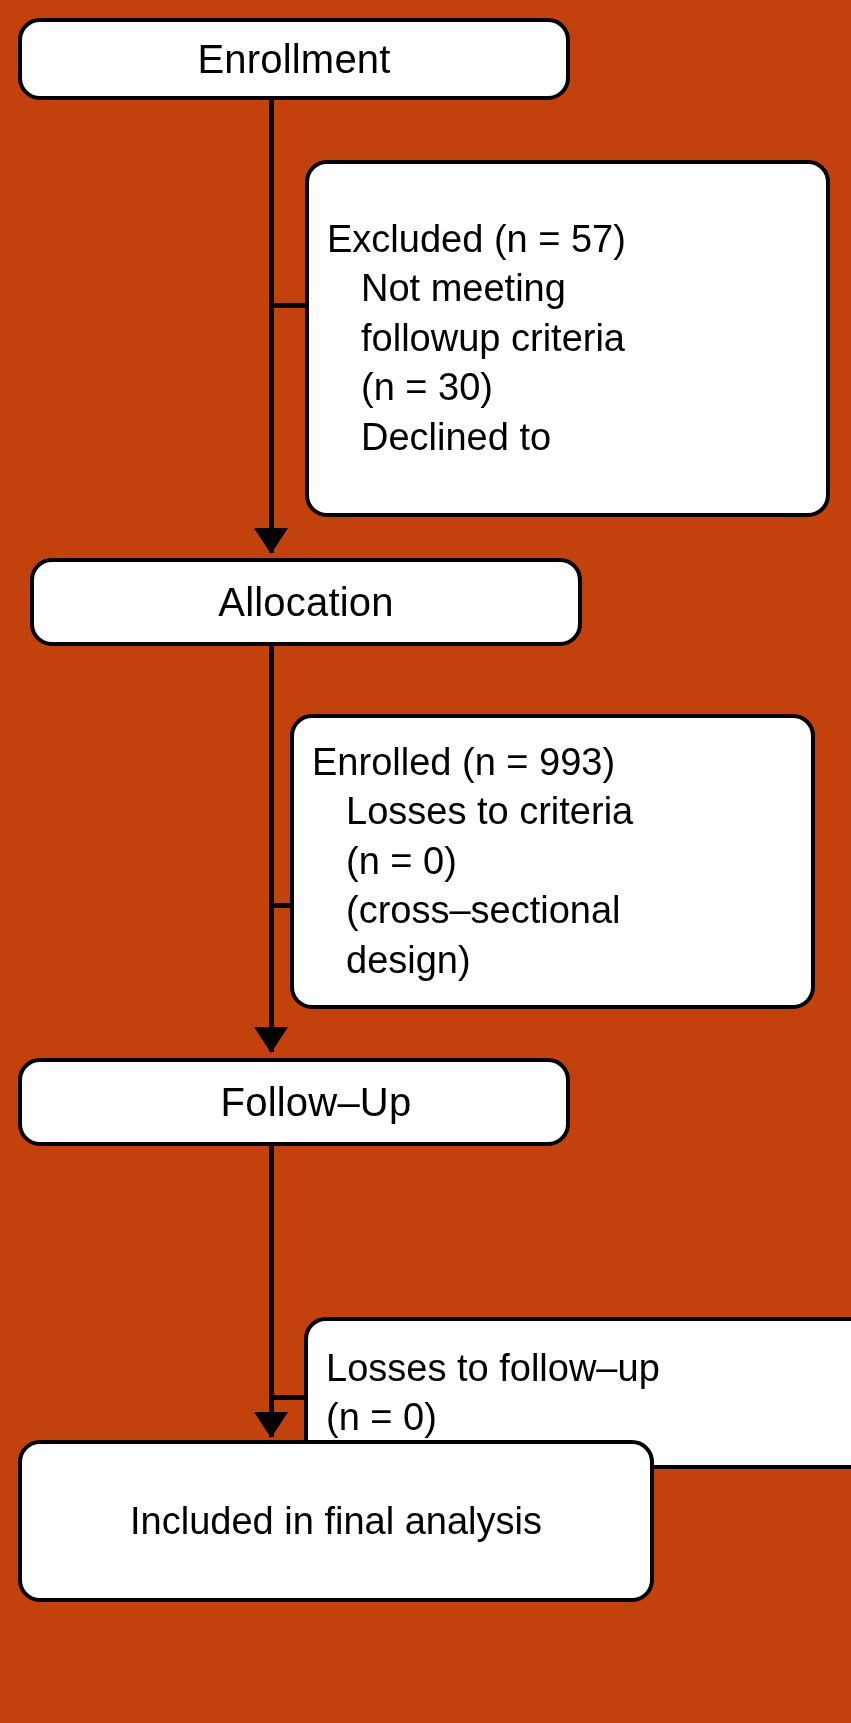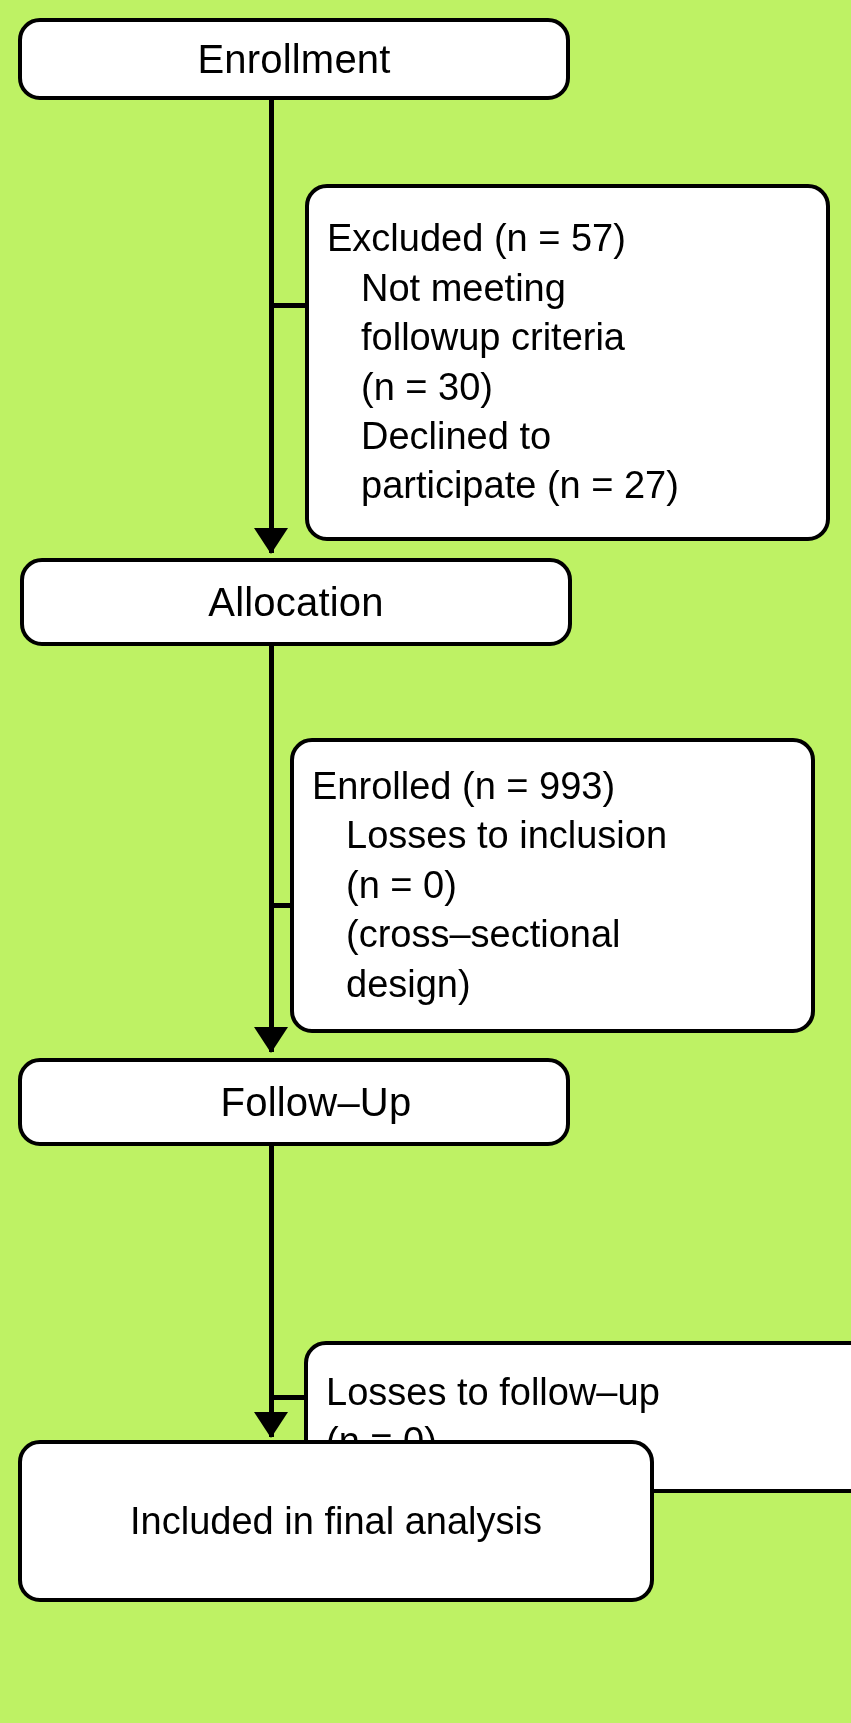--- a/index.html
+++ b/index.html
@@ -8,21 +8,21 @@
     background: #ffffff;
   }
   body {
     font-family: "Liberation Sans", sans-serif;
     color: #000000;
   }
   #canvas {
     position: relative;
     width: 851px;
     height: 1723px;
-    background: #bef264;
+    background: #c2410c;
     overflow: hidden;
   }
   .node {
     position: absolute;
     box-sizing: border-box;
     border: 4px solid #000000;
     border-radius: 22px;
     background: #ffffff;
     display: flex;
     flex-direction: column;
@@ -36,21 +36,20 @@
   .stage .line {
     font-size: 40px;
     line-height: 1.15;
     letter-spacing: 0.2px;
     white-space: nowrap;
   }
   .side {
     align-items: flex-start;
     text-align: left;
     padding: 8px 18px;
-    margin-top: 24px;
   }
   .side .line {
     font-size: 38px;
     line-height: 1.30;
     white-space: nowrap;
   }
   .side .line.indent {
     padding-left: 34px;
   }
   .terminal {
@@ -98,35 +97,34 @@
   <div class="arrowhead" style="left:254px; top:528px;"></div>
 
   <div class="hline" style="left:269px; top:303px; width:40px;"></div>
 
   <div class="node side" style="left:305px; top:160px; width:525px; height:357px;">
     <div class="line">Excluded (n = 57)</div>
     <div class="line indent">Not meeting</div>
     <div class="line indent">followup criteria</div>
     <div class="line indent">(n = 30)</div>
     <div class="line indent">Declined to</div>
-    <div class="line indent">participate (n = 27)</div>
   </div>
 
-  <div class="node stage" style="left:20px; top:558px; width:552px; height:88px;">
+  <div class="node stage" style="left:30px; top:558px; width:552px; height:88px;">
     <div class="line">Allocation</div>
   </div>
 
   <div class="vline" style="left:269px; top:646px; height:406px;"></div>
   <div class="arrowhead" style="left:254px; top:1027px;"></div>
 
   <div class="hline" style="left:269px; top:903px; width:40px;"></div>
 
   <div class="node side" style="left:290px; top:714px; width:525px; height:295px;">
     <div class="line">Enrolled (n = 993)</div>
-    <div class="line indent">Losses to inclusion</div>
+    <div class="line indent">Losses to criteria</div>
     <div class="line indent">(n = 0)</div>
     <div class="line indent">(cross–sectional</div>
     <div class="line indent">design)</div>
   </div>
 
   <div class="node stage" style="left:18px; top:1058px; width:552px; height:88px;padding-left:44px;">
     <div class="line">Follow–Up</div>
   </div>
 
   <div class="vline" style="left:269px; top:1146px; height:291px;"></div>

